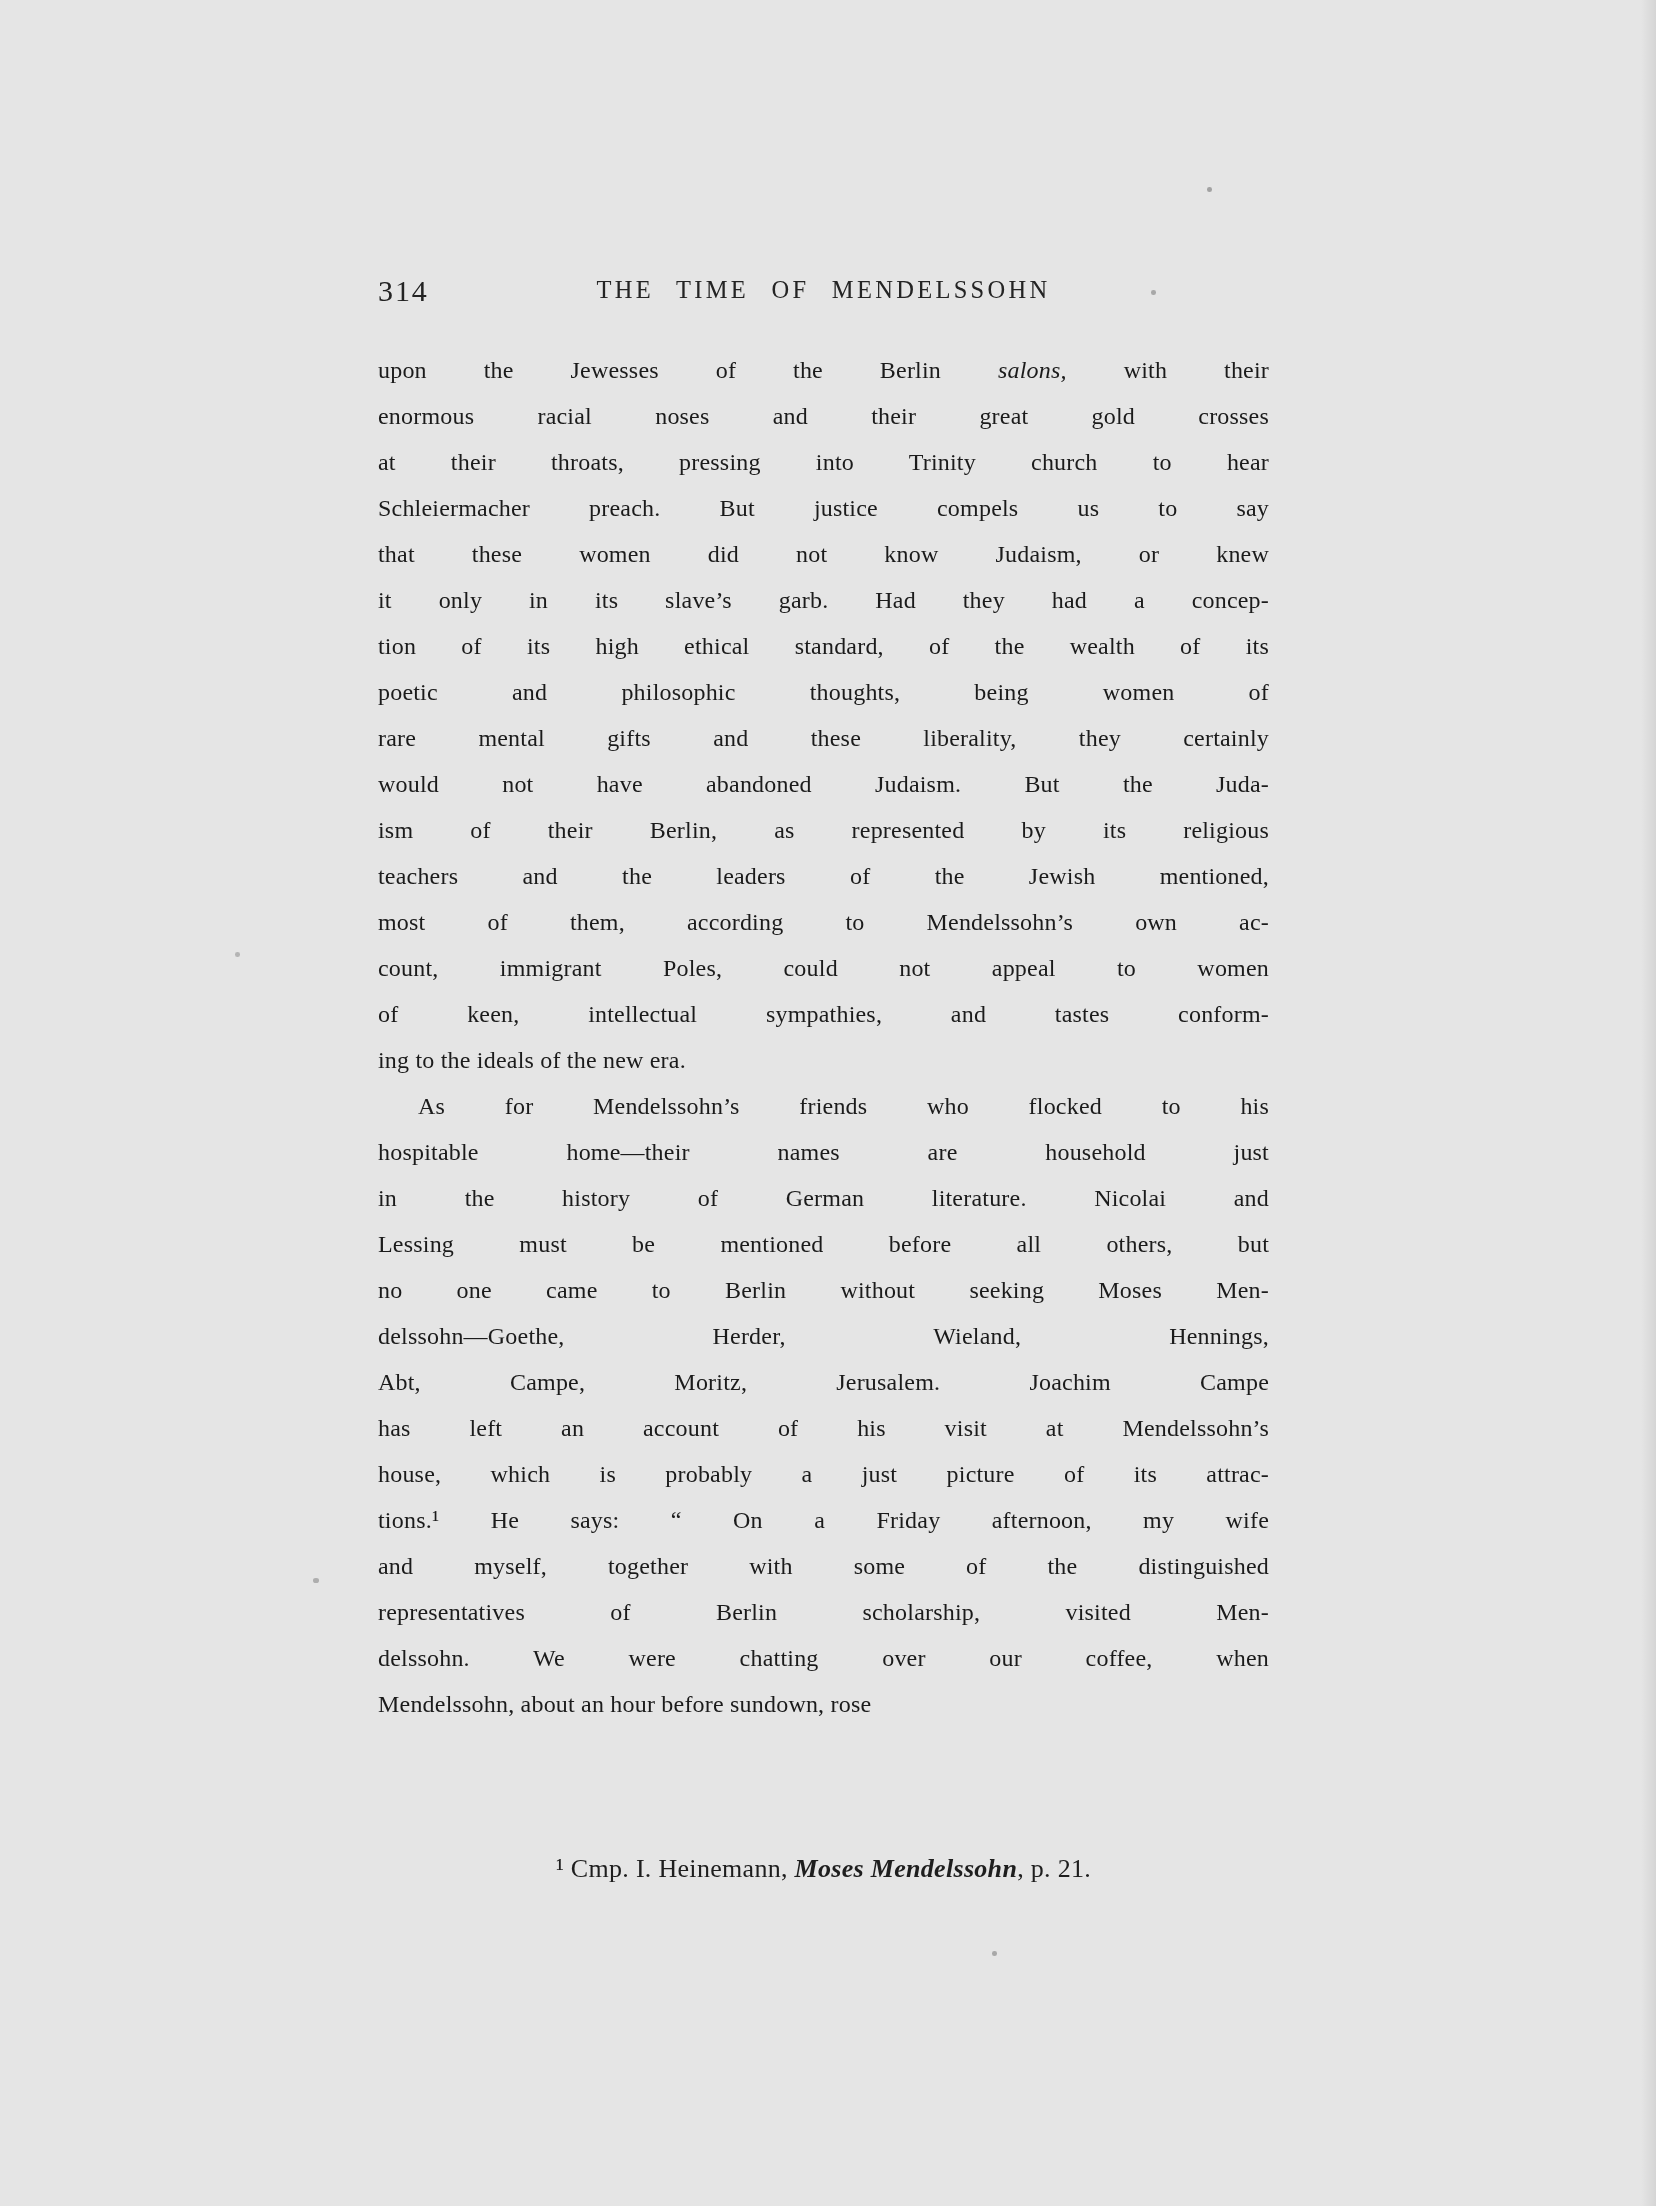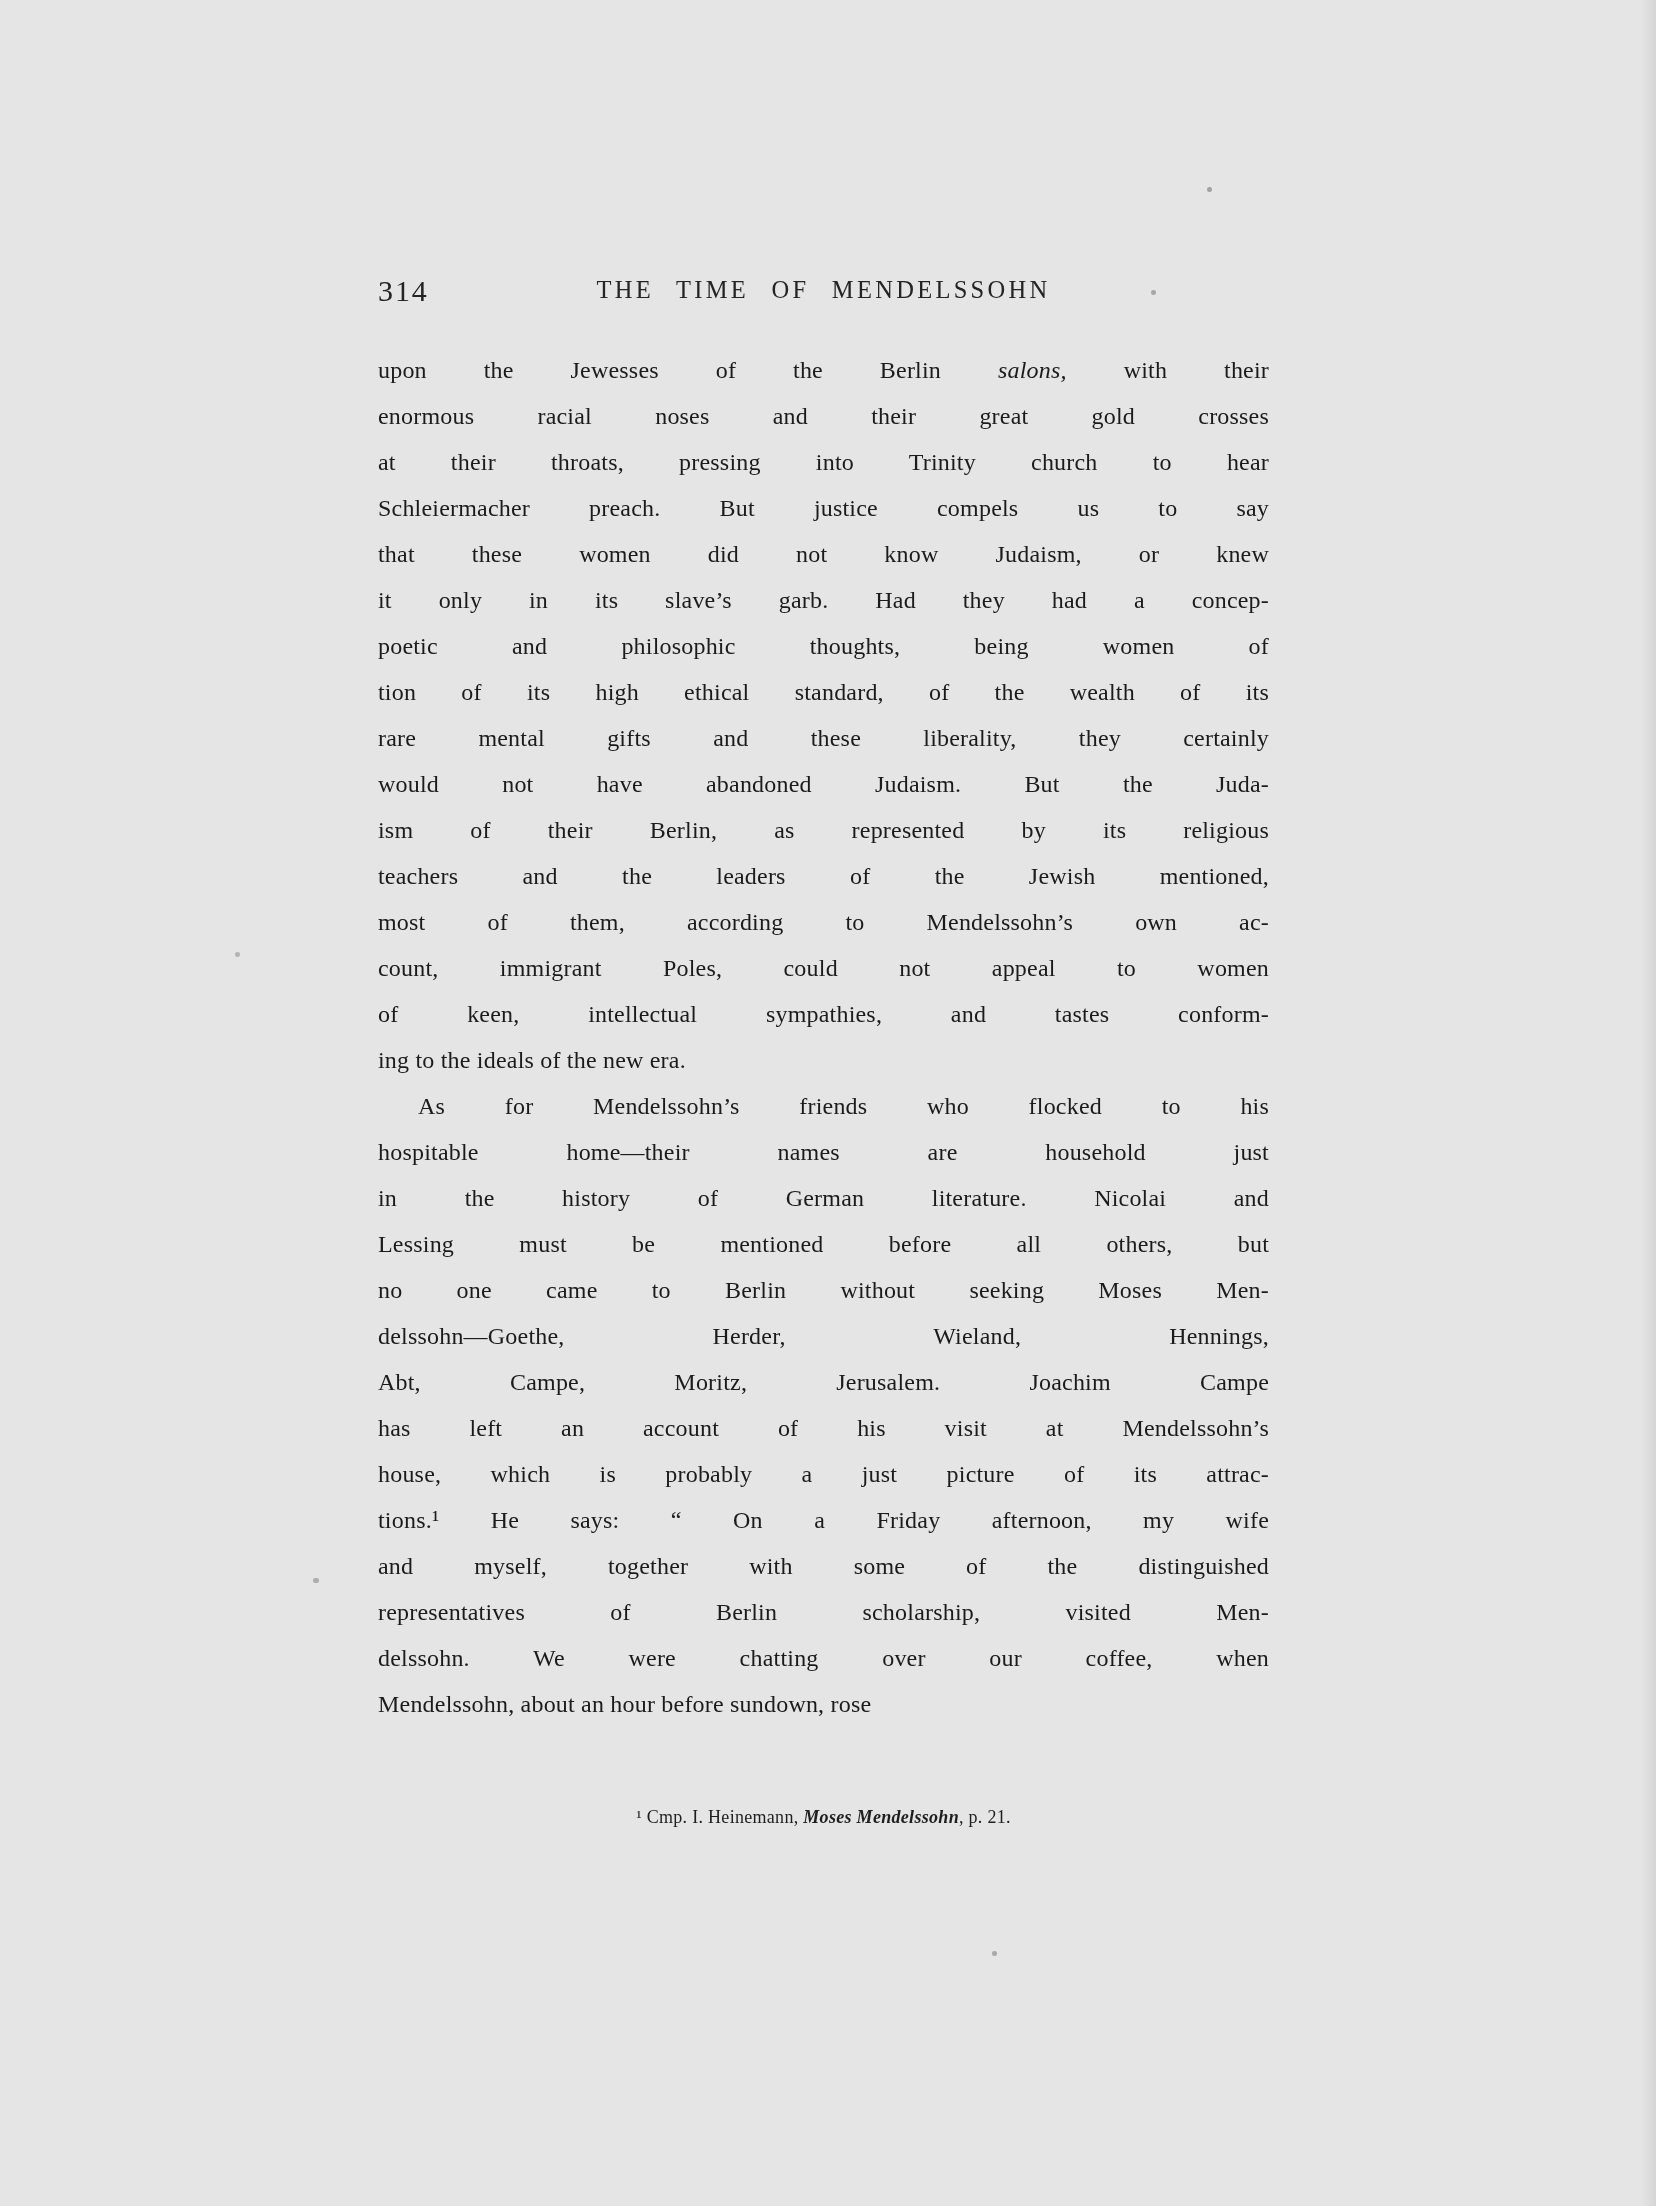--- a/index.html
+++ b/index.html
@@ -56,24 +56,24 @@
     text-align: justify;
     text-align-last: justify;
   }
   .line.flush { text-align-last: left; }
   .line.indent { text-indent: 40px; }
   .it { font-style: italic; }
   .b  { font-weight: bold; }
 
   .footnote {
     position: absolute;
-    left: 378px; top: 1807px;
+    left: 378px; top: 1854px;
     width: 891px;
     text-align: center;
-    font-size: 18px;
+    font-size: 26px;
     letter-spacing: 0.3px;
     color: #1e1e1e;
   }
 
   
   .speck {
     position: absolute;
     background: #6b6b6b;
     border-radius: 50%;
     pointer-events: none;
@@ -94,22 +94,22 @@
     <span class="running-title">THE TIME OF MENDELSSOHN</span>
   </div>
 
   <div class="body-text">
       <div class="line"><span>upon the Jewesses of the Berlin </span><span class="it">salons,</span><span> with their</span></div>
       <div class="line"><span>enormous racial noses and their great gold crosses</span></div>
       <div class="line"><span>at their throats, pressing into Trinity church to hear</span></div>
       <div class="line"><span>Schleiermacher preach. But justice compels us to say</span></div>
       <div class="line"><span>that these women did not know Judaism, or knew</span></div>
       <div class="line"><span>it only in its slave’s garb. Had they had a concep-</span></div>
+      <div class="line"><span>tion of its high ethical standard, of the wealth of its</span></div>
       <div class="line"><span>poetic and philosophic thoughts, being women of</span></div>
-      <div class="line"><span>tion of its high ethical standard, of the wealth of its</span></div>
       <div class="line"><span>rare mental gifts and these liberality, they certainly</span></div>
       <div class="line"><span>would not have abandoned Judaism. But the Juda-</span></div>
       <div class="line"><span>ism of their Berlin, as represented by its religious</span></div>
       <div class="line"><span>teachers and the leaders of the Jewish mentioned,</span></div>
       <div class="line"><span>most of them, according to Mendelssohn’s own ac-</span></div>
       <div class="line"><span>count, immigrant Poles, could not appeal to women</span></div>
       <div class="line"><span>of keen, intellectual sympathies, and tastes conform-</span></div>
       <div class="line flush"><span>ing to the ideals of the new era.</span></div>
       <div class="line indent"><span>As for Mendelssohn’s friends who flocked to his</span></div>
       <div class="line"><span>hospitable home—their names are household just</span></div>

